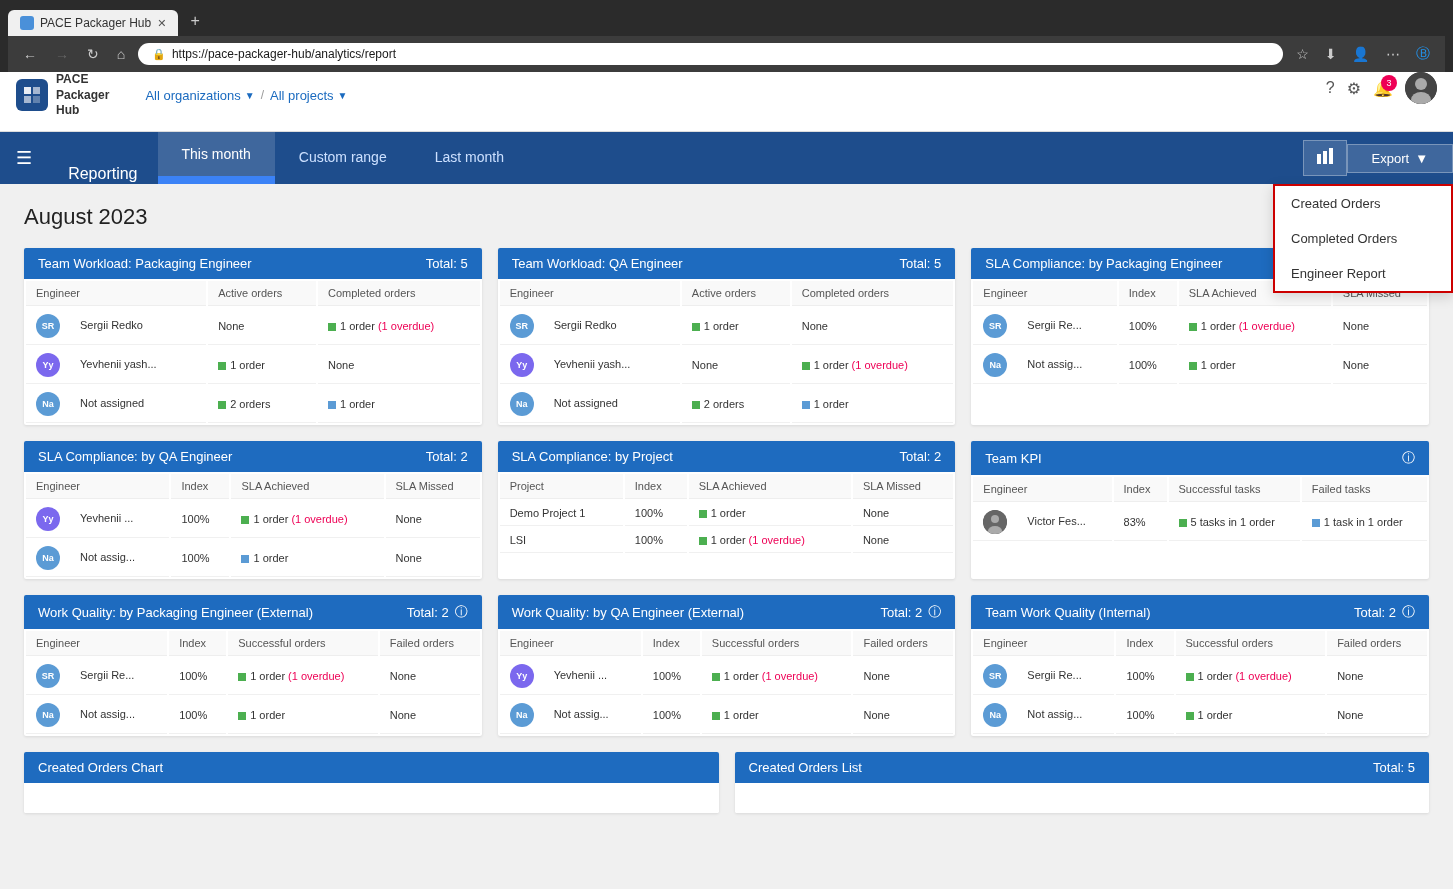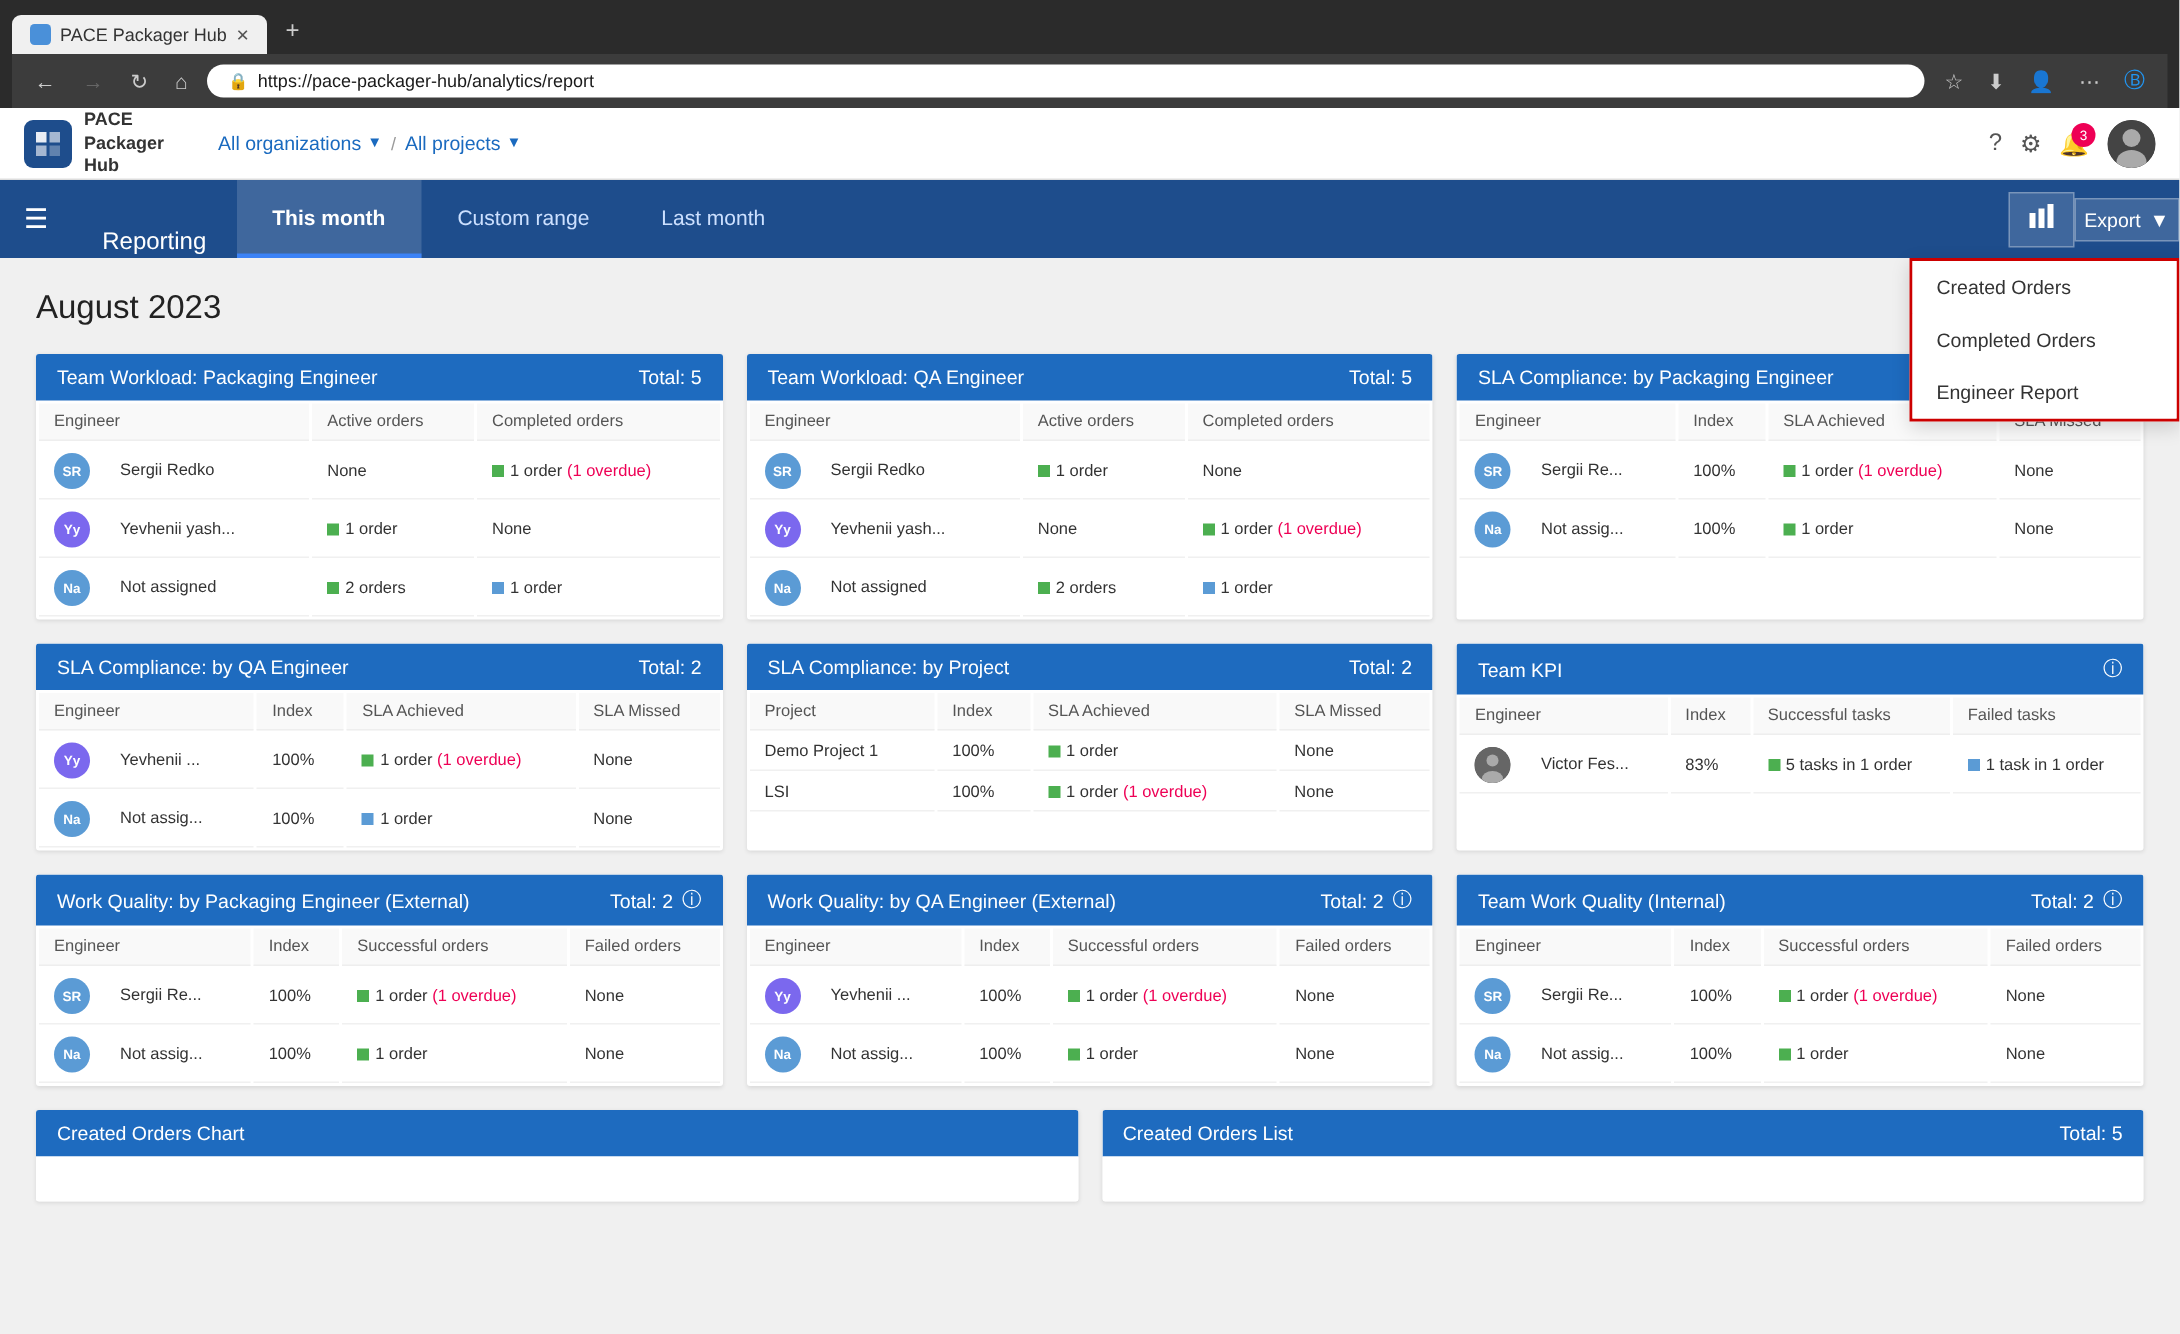--- a/index.html
+++ b/index.html
@@ -18,44 +18,44 @@
     .nav-btn { background: none; border: none; color: #ccc; font-size: 14px; cursor: pointer; padding: 2px 5px; }
     .nav-btn:disabled { color: #666; }
     .address-bar { flex: 1; background: #fff; border-radius: 20px; padding: 4px 14px; font-size: 12px; color: #333; display: flex; align-items: center; gap: 6px; }
     .address-bar .lock-icon { color: #4a8; font-size: 11px; }
     .address-bar .url-text { color: #555; }
     .address-bar .url-text span { color: #1a1a1a; font-weight: 500; }
     .browser-actions { display: flex; gap: 6px; align-items: center; }
     .browser-action-btn { background: none; border: none; color: #ccc; cursor: pointer; font-size: 14px; padding: 3px 5px; }
 
     
-    .app-header { background: #fff; border-bottom: 1px solid #ddd; padding: 0 16px; display: flex; align-items: center; justify-content: space-between; height: 48px; }
+    .app-header { background: #fff; border-bottom: 1px solid #ddd; padding: 0 16px; display: flex; align-items: flex-start; justify-content: space-between; height: 60px; }
     .app-logo { display: flex; align-items: center; gap: 8px; }
     .app-logo-icon { width: 32px; height: 32px; background: #1e4d8c; border-radius: 6px; display: flex; align-items: center; justify-content: center; color: #fff; font-size: 14px; }
     .app-logo-text { font-size: 12px; font-weight: 600; color: #333; line-height: 1.3; }
     .app-nav { display: flex; align-items: center; gap: 6px; margin-left: 20px; }
     .app-nav-item { display: flex; align-items: center; gap: 4px; font-size: 13px; color: #1a6abf; cursor: pointer; }
     .app-nav-item .chevron { font-size: 10px; }
     .app-nav-sep { color: #999; }
     .header-actions { display: flex; align-items: center; gap: 12px; }
     .header-icon-btn { background: none; border: none; cursor: pointer; color: #555; font-size: 16px; }
     .notification-btn { position: relative; }
     .notification-badge { position: absolute; top: -4px; right: -4px; background: #e05; color: #fff; border-radius: 50%; width: 16px; height: 16px; font-size: 9px; display: flex; align-items: center; justify-content: center; }
     .avatar { width: 32px; height: 32px; border-radius: 50%; background: #444; display: flex; align-items: center; justify-content: center; overflow: hidden; }
 
     
     .reporting-nav { background: #1e4d8c; display: flex; align-items: stretch; height: 52px; }
     .hamburger-btn { background: none; border: none; color: #fff; padding: 0 16px; font-size: 18px; cursor: pointer; }
     .reporting-title { color: #fff; font-size: 16px; font-weight: 500; padding: 0 20px; display: flex; align-items: center; margin-top: 32px; }
     .nav-tabs { display: flex; align-items: stretch; }
     .nav-tab { color: #cce0ff; padding: 0 24px; display: flex; align-items: center; cursor: pointer; font-size: 14px; border-bottom: 3px solid transparent; transition: background 0.15s; }
-    .nav-tab.active { color: #fff; background: rgba(255,255,255,0.15); border-bottom: 3px solid #3b82f6; font-weight: 700; }
+    .nav-tab.active { color: #fff; background: rgba(255,255,255,0.15); border-bottom: 8px solid #3b82f6; font-weight: 400; }
     .nav-right { margin-left: auto; display: flex; align-items: center; gap: 0; padding-right: 0; position: relative; }
     .chart-icon-btn { background: rgba(255,255,255,0.15); border: 1px solid rgba(255,255,255,0.3); color: #fff; padding: 6px 12px; cursor: pointer; font-size: 16px; }
-    .export-btn { background: rgba(255,255,255,0.15); border: 1px solid rgba(255,255,255,0.3); color: #fff; padding: 6px 6px; cursor: pointer; font-size: 13px; font-weight: 500; display: flex; align-items: center; gap: 6px; }
+    .export-btn { background: rgba(255,255,255,0.15); border: 1px solid rgba(255,255,255,0.3); color: #fff; padding: 6px 24px; cursor: pointer; font-size: 13px; font-weight: 500; display: flex; align-items: center; gap: 6px; }
     .export-dropdown { background: #fff; border: 1px solid #ddd; position: absolute; top: 100%; right: 0; width: 180px; box-shadow: 0 4px 12px rgba(0,0,0,0.15); z-index: 100; border: 2px solid #c00; }
     .export-dropdown-item { padding: 10px 16px; color: #333; font-size: 13px; cursor: pointer; background: #fff; }
 
     
     .main-content { padding: 20px 24px; background: #f0f0f0; min-height: calc(889px - 52px - 52px - 40px); }
     .page-title { font-size: 22px; font-weight: 400; color: #222; margin-bottom: 18px; }
     .cards-grid { display: grid; grid-template-columns: repeat(3, 1fr); gap: 16px; }
     .card { background: #fff; border-radius: 2px; overflow: hidden; box-shadow: 0 1px 3px rgba(0,0,0,0.1); }
     .card-header { background: #1e6bbf; color: #fff; padding: 8px 14px; display: flex; justify-content: space-between; align-items: center; font-size: 13px; font-weight: 500; }
     .card-table { width: 100%; }

